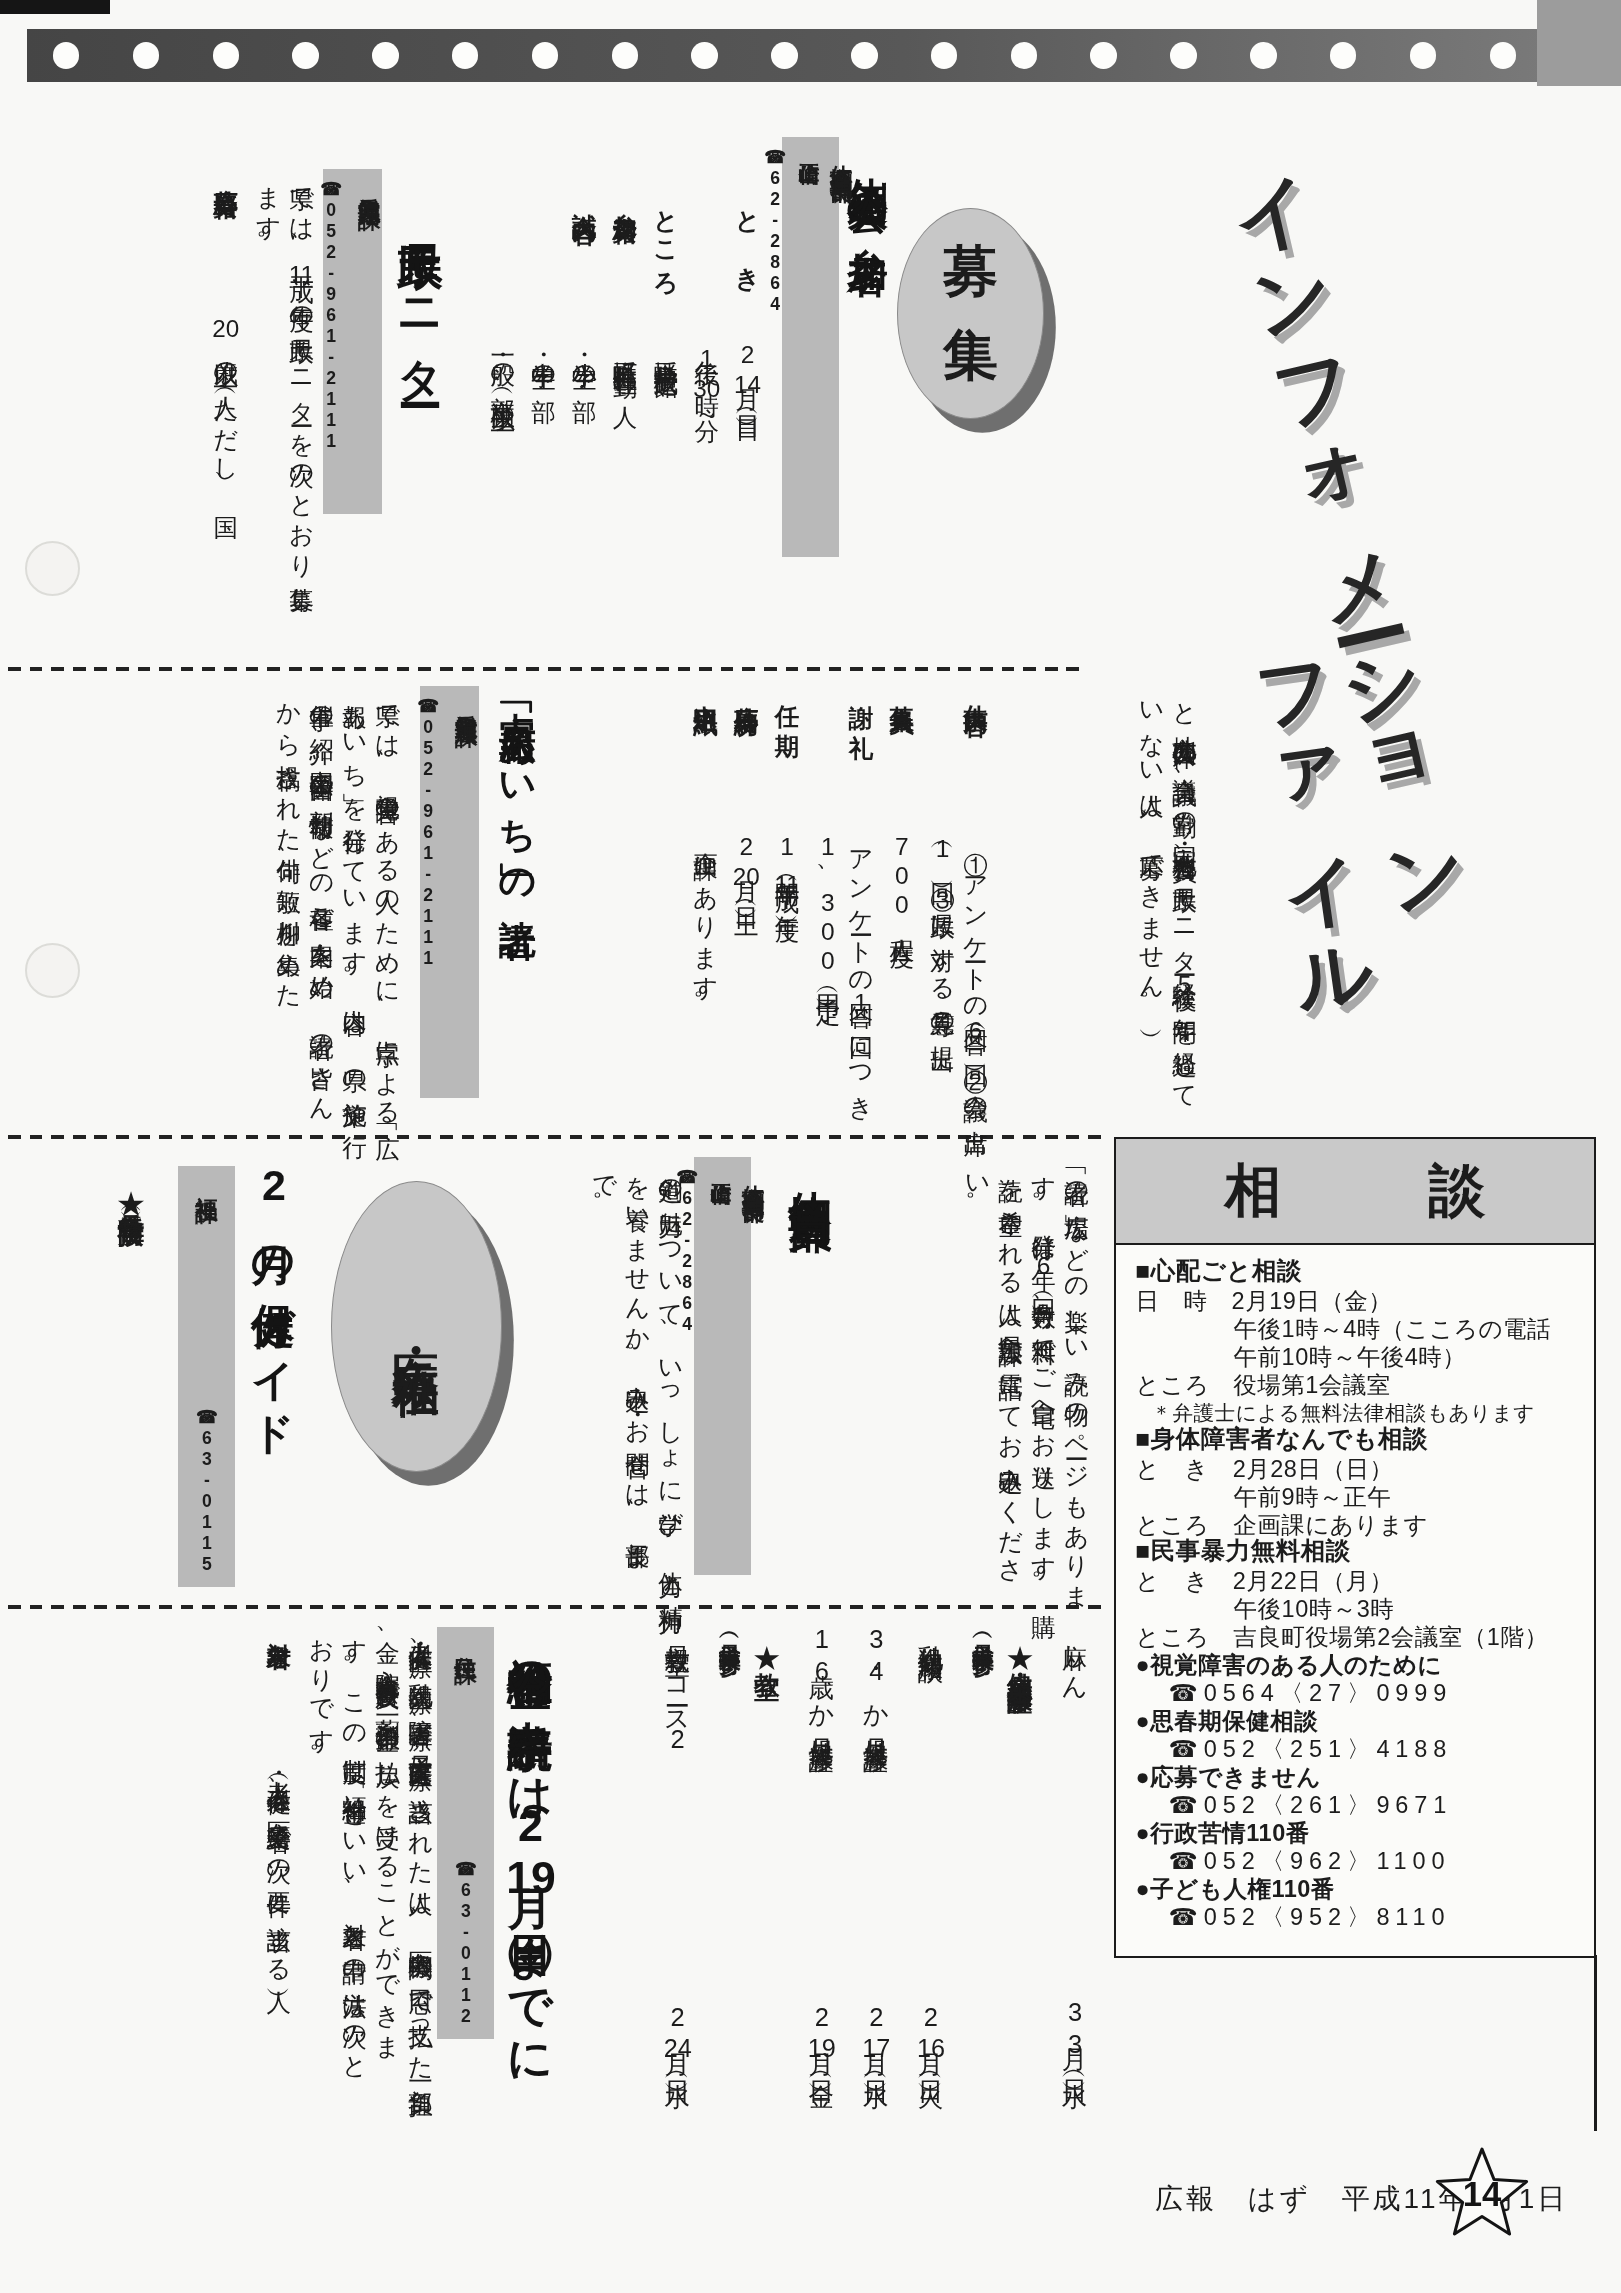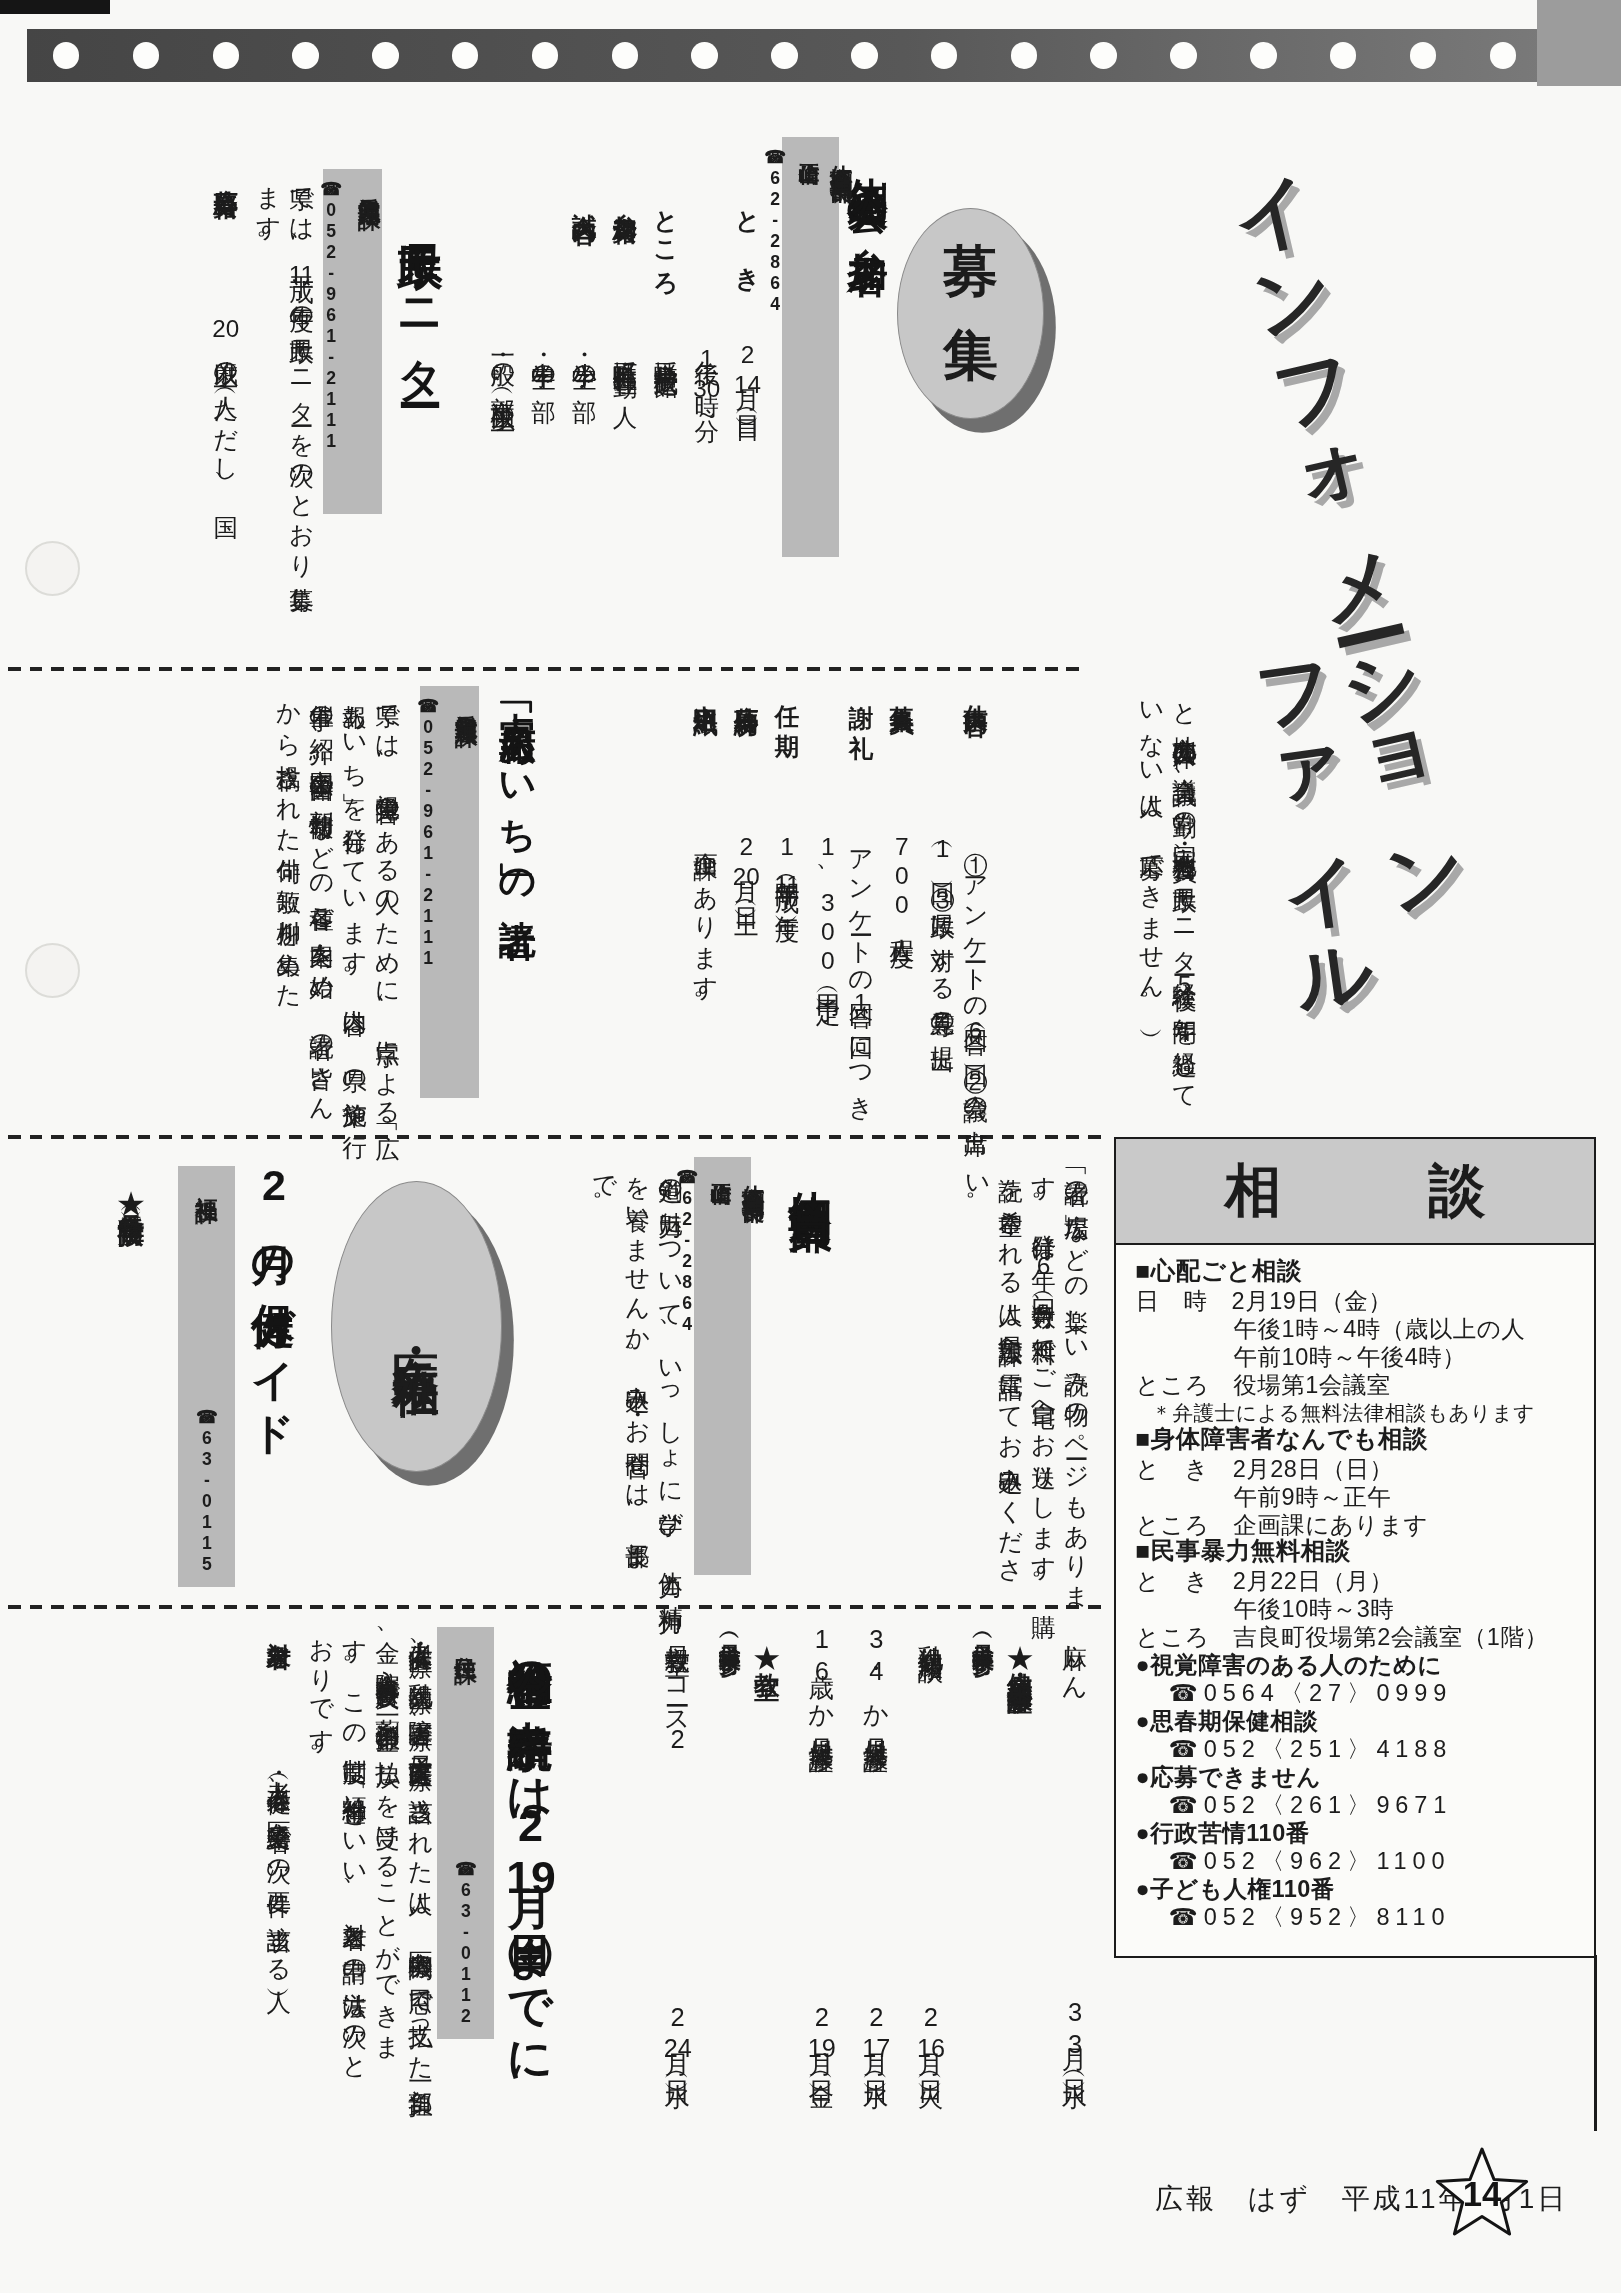--- a/index.html
+++ b/index.html
@@ -329,21 +329,21 @@
       <b class="lb">対象者</b>
       <span>・老人（老人保健、医療受給者で次の要件に該当する人）</span>
     </div>
   </div>
 
   <div id="soudan">
     <div id="soudan-header">相　談</div>
     <div id="soudan-body">
       <div class="sline h">■心配ごと相談</div>
       <div class="sline f">日　時　2月19日（金）</div>
-      <div class="sline c">午後1時～4時（歳以上の人</div>
+      <div class="sline c">午後1時～4時（こころの電話</div>
       <div class="sline c">午前10時～午後4時）</div>
       <div class="sline f">ところ　役場第1会議室</div>
       <div class="sline n">＊弁護士による無料法律相談もあります</div>
       <div class="sline h">■身体障害者なんでも相談</div>
       <div class="sline f">と　き　2月28日（日）</div>
       <div class="sline c">午前9時～正午</div>
       <div class="sline f">ところ　企画課にあります</div>
       <div class="sline h">■民事暴力無料相談</div>
       <div class="sline f">と　き　2月22日（月）</div>
       <div class="sline c">午後10時～3時</div>

